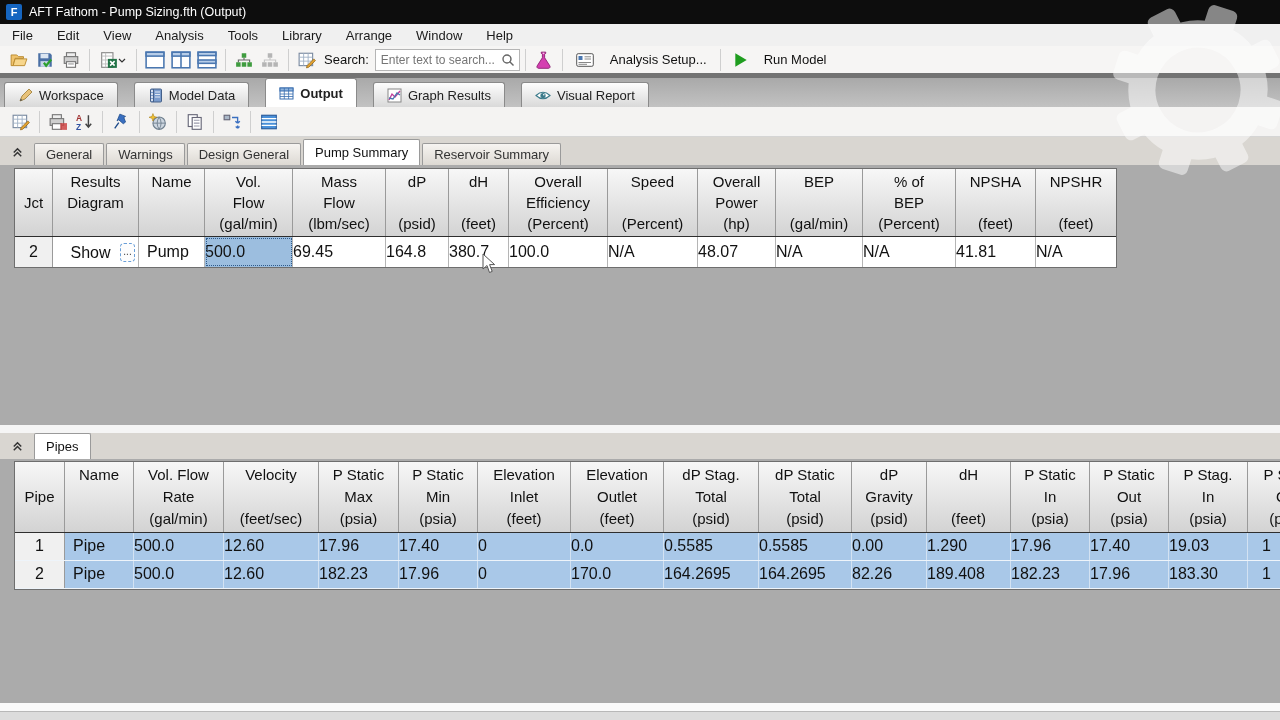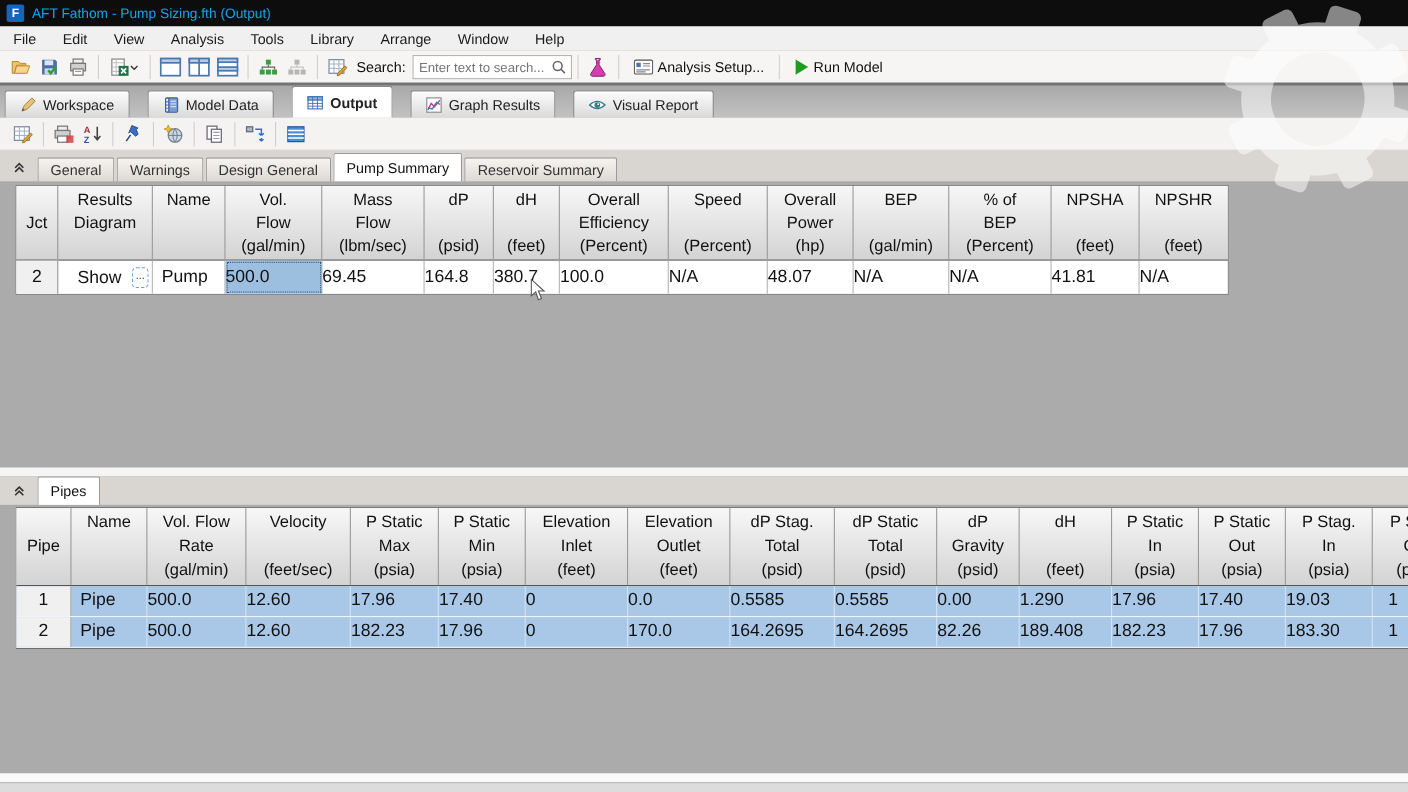--- a/index.html
+++ b/index.html
@@ -1,35 +1,35 @@
 <!DOCTYPE html>
 <html><head>
 <meta charset="utf-8">
 <style>
   * { margin:0; padding:0; box-sizing:border-box; }
   html,body { width:1280px; height:720px; overflow:hidden; }
   body { position:relative; font-family:"Liberation Sans", sans-serif; background:#ababab; color:#111; }
 
   
   .titlebar { position:absolute; left:0; top:0; width:1280px; height:24px; background:#0d0d0d; display:flex; align-items:center; gap:7px; padding-left:6px; }
-  .titlebar .apptitle { color:#0ea5e9; font-size:12.5px;text-align:right; }
+  .titlebar .apptitle { color:#ffffff; font-size:12.5px;text-align:right; }
   .appicon { width:16px; height:16px; background:#1565c0; border-radius:2px; color:#fff; font-size:11px; font-weight:bold; display:flex; align-items:center; justify-content:center; }
 
   
   .menubar { position:absolute; left:0; top:24px; width:1280px; height:22px; background:#f0f0f0; display:flex; align-items:center; font-size:13px; color:#1a1a1a; }
   .menubar span { padding:0 12px; height:22px; display:flex; align-items:center; }
 
   
-  .toolbar { position:absolute; left:0; top:46px; width:1280px; height:32px; background:#f6f5f4; border-bottom:3px solid #737373; display:flex; align-items:center; padding-left:6px; font-size:13px; }
+  .toolbar { position:absolute; left:0; top:46px; width:1280px; height:32px; background:#f6f5f4; border-bottom:5px solid #737373; display:flex; align-items:center; padding-left:6px; font-size:13px; }
   .ti { width:26px; height:26px; display:flex; align-items:center; justify-content:center; border-radius:2px; }
   .tsep { width:1px; height:22px; background:#cfcfcf; margin:0 5px; }
   .searchwrap { display:flex; align-items:center; gap:6px; margin-left:4px; }
   .searchbox { width:145px; height:22px; border:1px solid #b5b5b5; background:#fff; display:flex; align-items:center; }
   .searchbox input { flex:1; border:none; outline:none; font-size:12px; color:#9a9a9a; padding:0 5px; font-family:"Liberation Sans",sans-serif; background:transparent; min-width:0; }
-  .tbtn { display:flex; align-items:center; gap:4px; padding:0 8px; height:26px; border-radius:2px; }
+  .tbtn { display:flex; align-items:center; gap:16px; padding:0 8px; height:26px; border-radius:2px; }
 
   
   .maintabs { position:absolute; left:0; top:78px; width:1280px; height:29px; background:linear-gradient(#a9a9a9,#c2c2c2); display:flex; align-items:flex-end; padding-left:4px; }
   .mtab { display:flex; align-items:center; gap:6px; height:25px; padding:0 13px; margin-right:16px; background:linear-gradient(#fdfdfd,#d9d9d9); border:1px solid #8a8a8a; border-bottom:none; border-radius:3px 3px 0 0; font-size:13px; color:#222; }
   .mtab.active { height:29px; background:#fff; font-weight:bold; }
 
   
   .outtoolbar { position:absolute; left:0; top:107px; width:1280px; height:30px; background:#f4f3f2; border-bottom:1px solid #d5d5d5; display:flex; align-items:center; padding-left:8px; }
 
   

